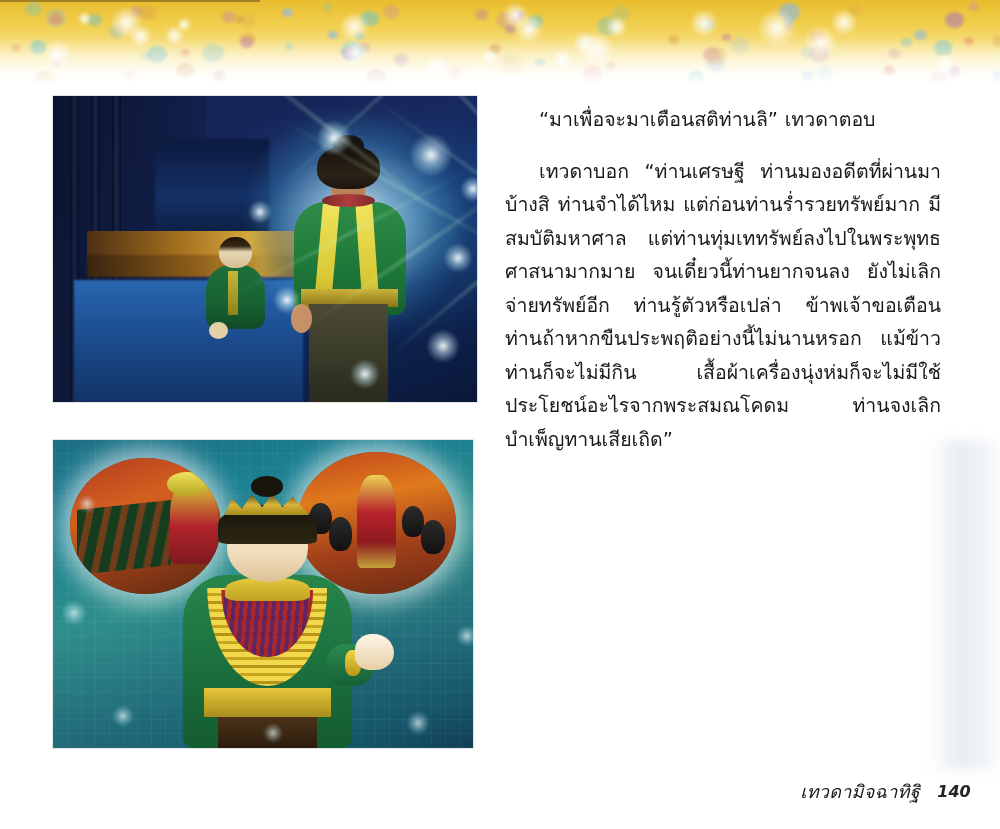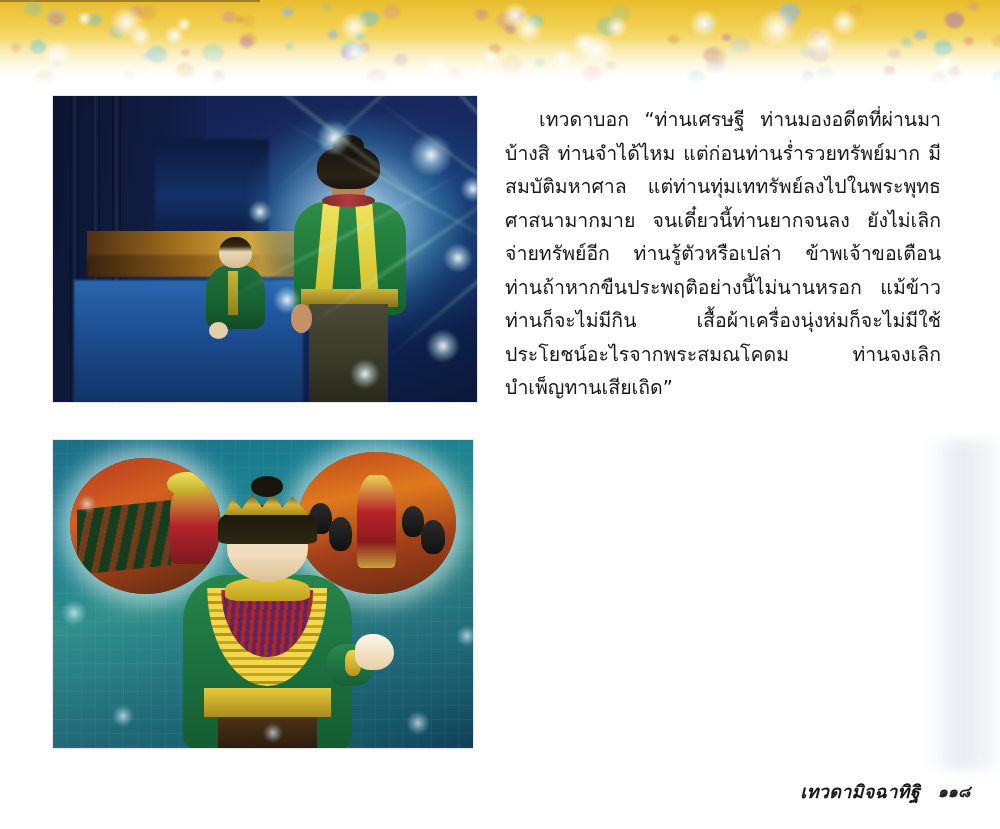--- a/index.html
+++ b/index.html
@@ -359,21 +359,21 @@
     position: absolute;
     right: 22px; bottom: 14px;
     display: flex;
     align-items: center;
     gap: 10px;
   }
   .footer-title {
     font-family: "DejaVu Sans", "Liberation Sans", sans-serif;
     font-size: 18px;
     font-style: italic;
-    font-weight: 700;
+    font-weight: 400;
     color: #18181a;
     letter-spacing: .3px;
   }
   .pinwheel {
     position: relative;
     width: 48px; height: 48px;
     border-radius: 50%;
     background: conic-gradient(
       #d94a5a 0deg,
       #e98a3e 40deg,
@@ -620,25 +620,26 @@
       <div class="star" style="left: 2%; top: 52%; width: 26px; height: 26px; opacity: 0.75;"></div>
       <div class="star" style="left: 14%; top: 86%; width: 22px; height: 22px; opacity: 0.75;"></div>
       <div class="star" style="left: 84%; top: 88%; width: 24px; height: 24px; opacity: 0.75;"></div>
       <div class="star" style="left: 50%; top: 92%; width: 20px; height: 20px; opacity: 0.75;"></div>
       <div class="star" style="left: 96%; top: 60%; width: 22px; height: 22px; opacity: 0.75;"></div>
       <div class="star" style="left: 6%; top: 18%; width: 18px; height: 18px; opacity: 0.75;"></div>
     </div>
 </div>
 
 <div class="text-col">
+  <p class="para indent">“มาเพื่อจะมาเตือนสติท่านลิ” เทวดาตอบ</p>
   <p class="para indent last">เทวดาบอก “ท่านเศรษฐี ท่านมองอดีตที่ผ่านมาบ้างสิ ท่านจำได้ไหม แต่ก่อนท่านร่ำรวยทรัพย์มาก มีสมบัติมหาศาล แต่ท่านทุ่มเททรัพย์ลงไปในพระพุทธศาสนามากมาย จนเดี๋ยวนี้ท่านยากจนลง ยังไม่เลิกจ่ายทรัพย์อีก ท่านรู้ตัวหรือเปล่า ข้าพเจ้าขอเตือนท่านถ้าหากขืนประพฤติอย่างนี้ไม่นานหรอก แม้ข้าวท่านก็จะไม่มีกิน เสื้อผ้าเครื่องนุ่งห่มก็จะไม่มีใช้ ประโยชน์อะไรจากพระสมณโคดม ท่านจงเลิกบำเพ็ญทานเสียเถิด”</p>
 </div>
 
 <div class="watermark"></div>
 
 <div class="footer">
   <div class="footer-inner">
     <span class="footer-title">เทวดามิจฉาทิฐิ</span>
     <span class="pinwheel">
-      <span class="page-num">๑๑๘</span>
+      <span class="page-num">140</span>
     </span>
   </div>
 </div>
 
 </body></html>

